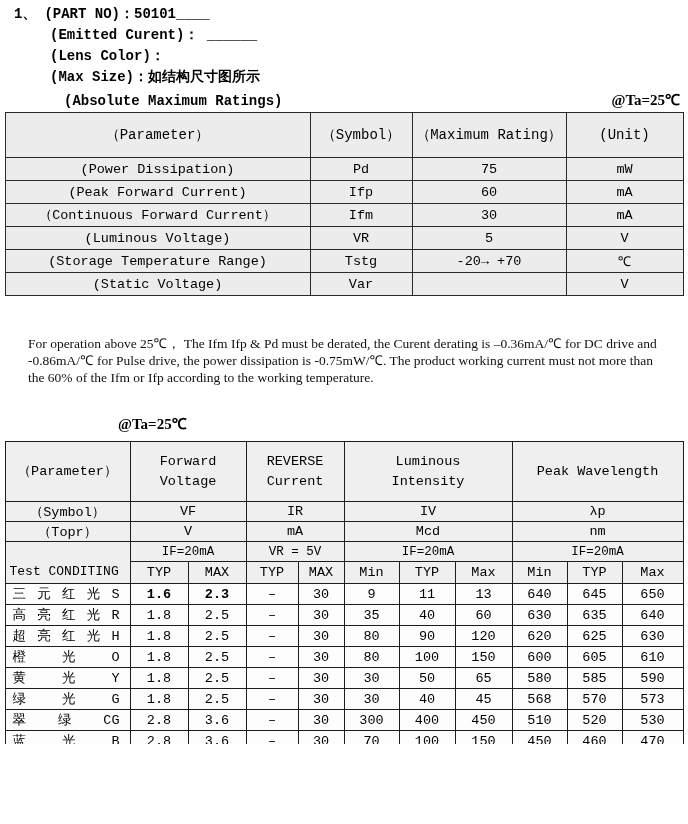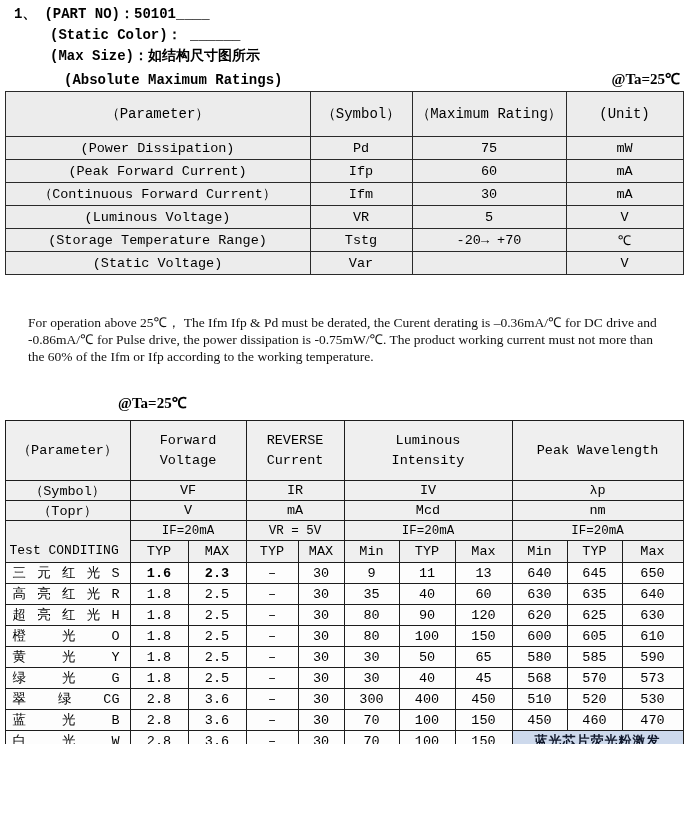--- a/index.html
+++ b/index.html
@@ -88,21 +88,22 @@
     font-weight: bold; font-size: 13px; letter-spacing: 1px; margin-left: 32px;
   }
 </style>
 </head>
 <body>
 
 <div class="page">
 
   <div class="hdr">
     <div class="hline"><span class="num">1、</span><span>(PART NO)：50101____</span></div>
-    <div class="hline indent">(Static Color)： ______</div>
+    <div class="hline indent">(Emitted Curent)： ______</div>
+    <div class="hline indent">(Lens Color)：</div>
     <div class="hline indent">(Max Size)：如结构尺寸图所示</div>
   </div>
 
   <div class="amr-titlebar">
     <span class="amr-title">(Absolute Maximum Ratings)</span>
     <span class="ta-cond">@Ta=25℃</span>
   </div>
 
   <table class="t1">
     <colgroup>

